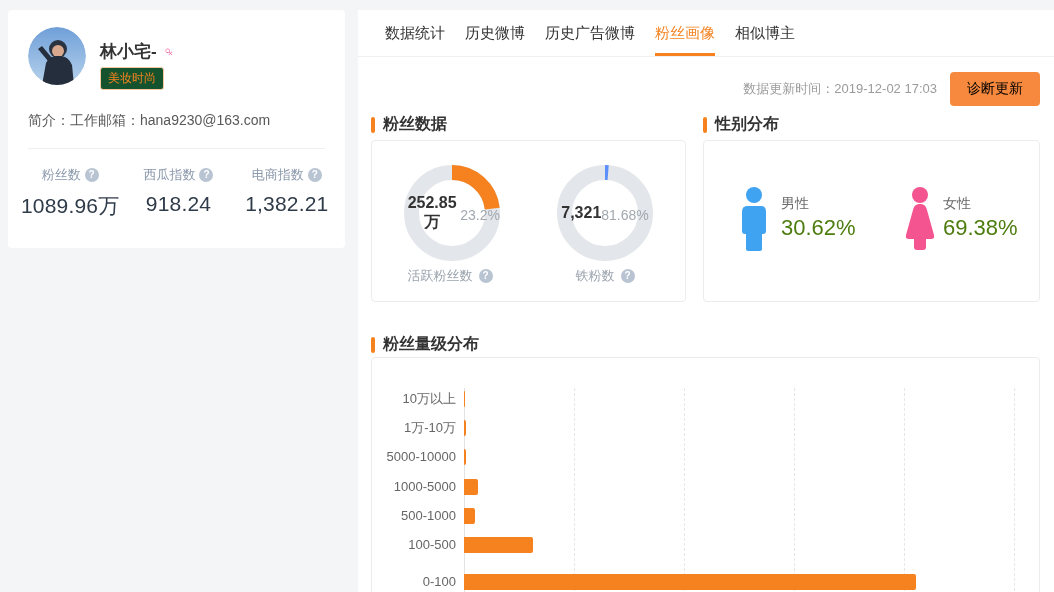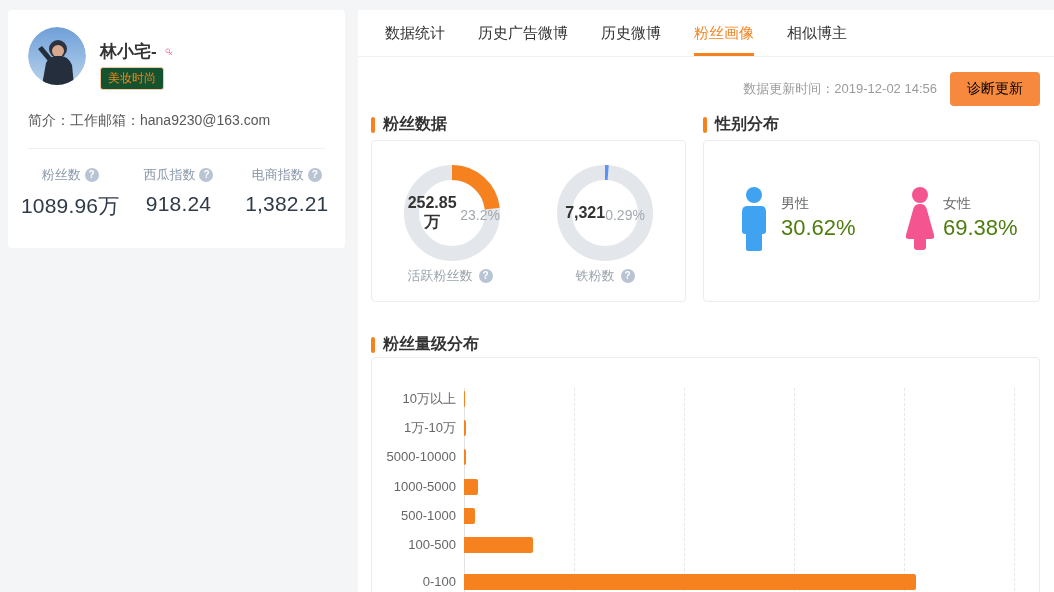--- a/index.html
+++ b/index.html
@@ -61,21 +61,21 @@
     margin-top:8px; font-size:21px; color:#2f3b49; font-weight:500;
     letter-spacing:0.2px;
   }
   
   .right-panel {
     position:absolute; left:358px; top:10px; width:696px; height:582px;
     background:#fff;
   }
   .tabs {
     height:47px; border-bottom:1px solid #f0f0f0;
-    display:flex; align-items:stretch; padding-left:27px; gap:33px;
+    display:flex; align-items:stretch; padding-left:27px; gap:20px;
   }
   .tab {
     position:relative; display:flex; align-items:center;
     font-size:15px; color:#333; cursor:pointer;
   }
   .tab.active { color:#f5821f; }
   .tab.active::after {
     content:""; position:absolute; left:0; right:0; bottom:0; height:3px;
     background:#f5821f;
   }
@@ -190,28 +190,28 @@
       </span>
       <div class="stat-value">1,382.21</div>
     </div>
   </div>
 </div>
 
 <div class="right-panel">
 
   <div class="tabs">
     <div class="tab">数据统计</div>
+    <div class="tab">历史微博</div>
     <div class="tab">历史广告微博</div>
-    <div class="tab">历史微博</div>
     <div class="tab active">粉丝画像</div>
     <div class="tab">相似博主</div>
   </div>
 
   <div class="update-row">
-    <span class="update-time">数据更新时间：2019-12-02 14:56</span>
+    <span class="update-time">数据更新时间：2019-12-02 17:03</span>
     <button class="diag-btn">诊断更新</button>
   </div>
 
   <div class="section-header hdr-fans">
     <span class="section-marker"></span>
     <span class="section-title">粉丝数据</span>
   </div>
   <div class="card card-fans">
     <div class="donut donut-0">
       <svg width="96" height="96" viewBox="0 0 96 96">
@@ -227,21 +227,21 @@
       <span>活跃粉丝数</span>
       <span class="q-icon">?</span>
     </div>
     <div class="donut donut-1">
       <svg width="96" height="96" viewBox="0 0 96 96">
         <circle cx="48" cy="48" r="40.5" fill="none" stroke="#e3e6ea" stroke-width="15"></circle>
         <circle cx="48" cy="48" r="40.5" fill="none" stroke-width="15" transform="rotate(-90 48 48)" stroke="#5b8ff9" stroke-dasharray="3.2 254.46900494077323"></circle>
       </svg>
       <div class="donut-center">
         <div class="donut-value">7,321</div>
-        <div class="donut-pct">0.29%</div>
+        <div class="donut-pct">81.68%</div>
       </div>
     </div>
     <div class="donut-label-row dlabel-1">
       <span>铁粉数</span>
       <span class="q-icon">?</span>
     </div>
   </div>
 
   <div class="section-header hdr-gender">
     <span class="section-marker"></span>

